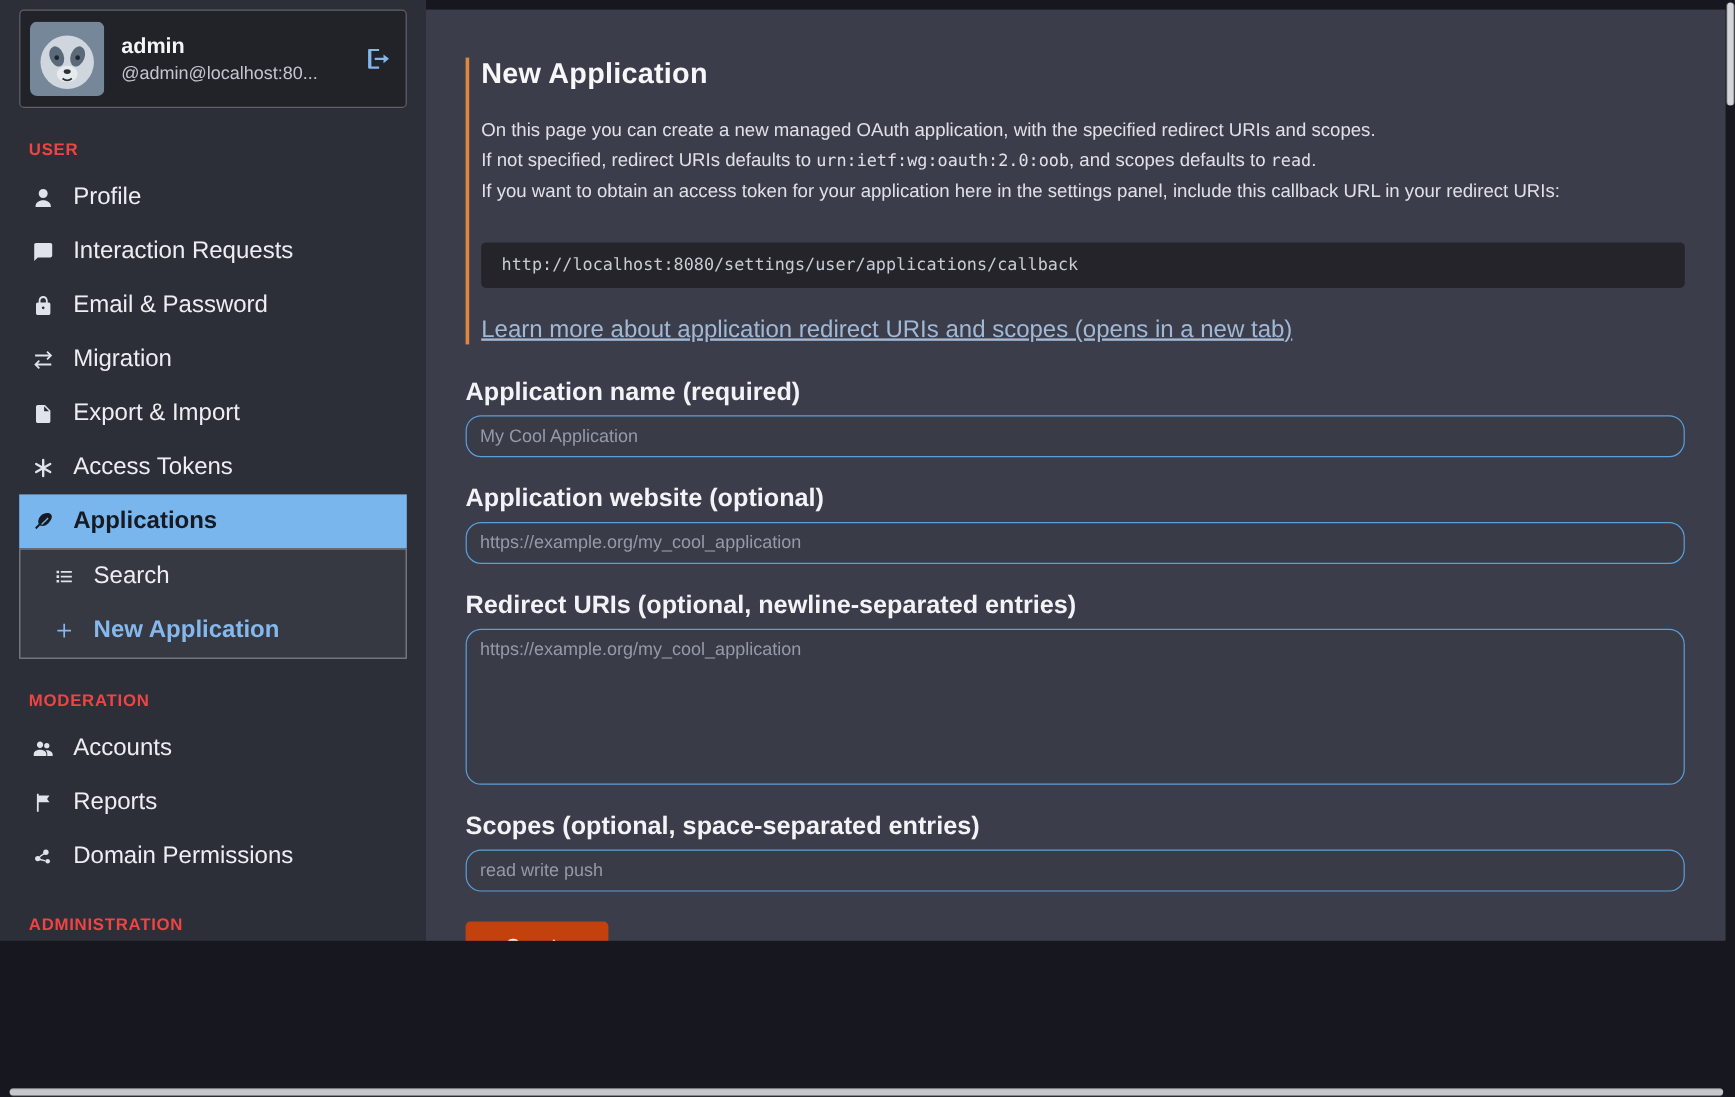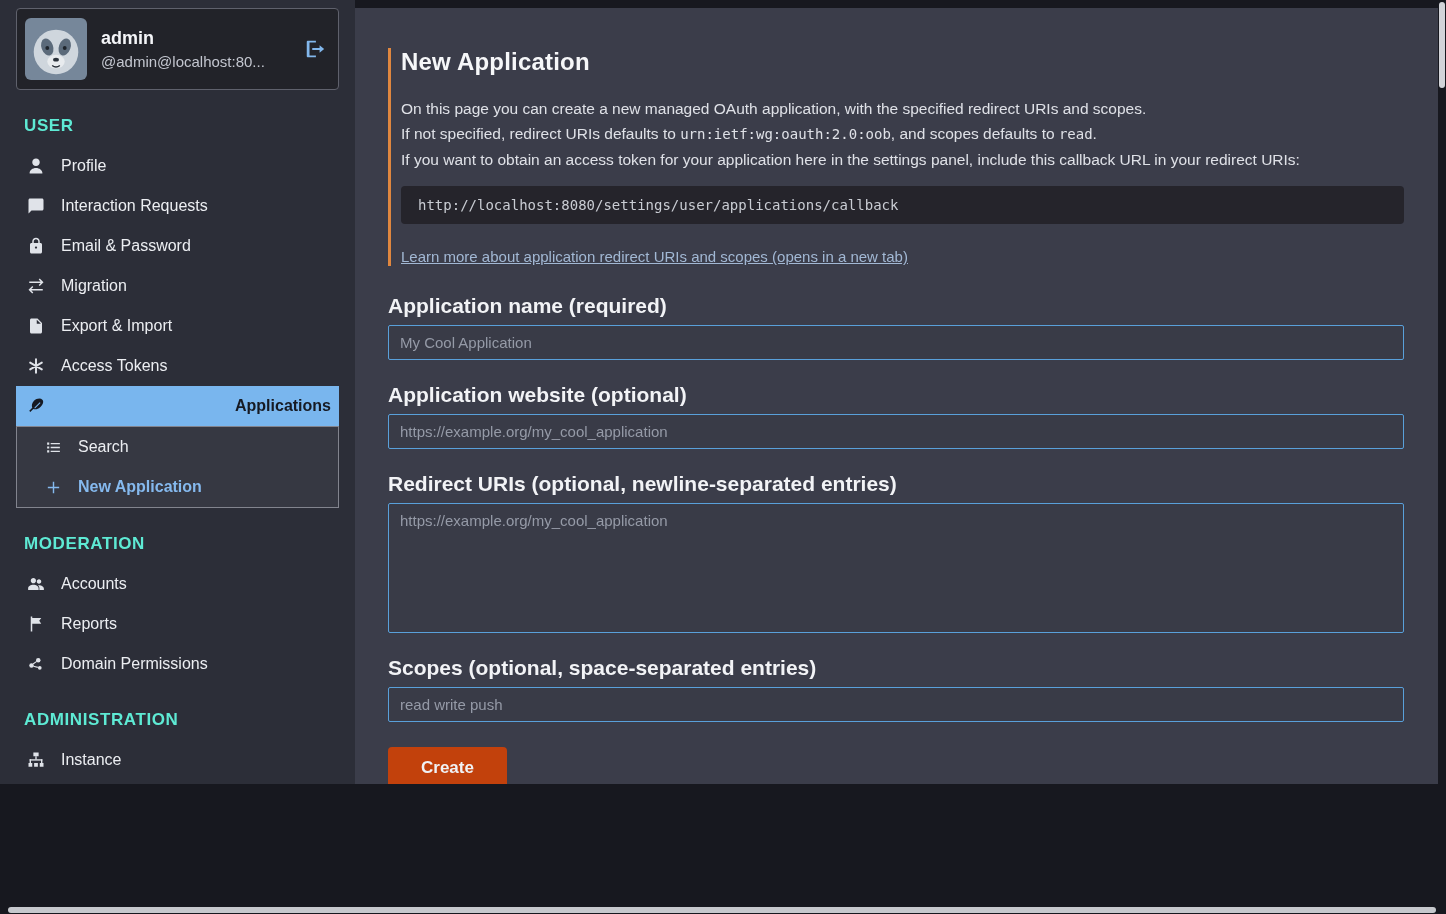--- a/index.html
+++ b/index.html
@@ -25,59 +25,59 @@
     padding:8px 12px 8px 8px; height:82px; cursor:pointer;
   }
   .avatar { width:62px; height:62px; border-radius:6px; overflow:hidden; flex:none; }
   .avatar svg { display:block; }
   .user-meta { min-width:0; }
   .user-name { font-size:18px; font-weight:bold; color:#f4f5f8; margin-bottom:4px; }
   .user-handle { font-size:15px; color:#c3c6cf; max-width:190px; white-space:nowrap; overflow:hidden; text-overflow:ellipsis; }
   .logout { margin-left:auto; color:#82b7ec; display:flex; cursor:pointer; }
 
   .section-heading {
-    color:#5eead4; font-size:17px; font-weight:bold; letter-spacing:.6px;
+    color:#ef4444; font-size:14px; font-weight:bold; letter-spacing:.6px;
     margin:26px 0 10px 8px;
   }
   .nav-item {
     display:flex; align-items:center; gap:15px;
     padding:11px 8px 11px 10px;
-    color:#eceef2; font-size:16px; text-decoration:none; cursor:pointer;
+    color:#eceef2; font-size:20px; text-decoration:none; cursor:pointer;
   }
   .nav-item .icon { width:20px; display:flex; justify-content:center; color:#e0e3e9; flex:none; }
-  .nav-item.active { background:#79b6ee; color:#161a23; font-weight:bold;justify-content:space-between; }
+  .nav-item.active { background:#79b6ee; color:#161a23; font-weight:bold; }
   .nav-item.active .icon { color:#161a23; }
   .submenu { border:1px solid #82848e; background:#363842; }
   .nav-item.sub { padding-left:26px; }
   .nav-item.sub-active { color:#85b9ee; font-weight:bold; }
   .nav-item.sub-active .icon { color:#85b9ee; }
 
   
   .main-outer { flex:1; background:#17181f; padding:8px 8px 0 0; }
   .main {
     background:#3b3d4a; width:100%; height:100%;
     padding:40px 34px 0 33px; overflow:hidden;
   }
   .intro { border-left:3px solid #e0873f; padding-left:10px; margin-bottom:28px; }
   h1 { font-size:24px; margin:0 0 20px; color:#f6f7f9; letter-spacing:.2px; }
   .para { font-size:15.5px; line-height:25px; color:#dfe1e7; }
   .para code { font-family:"DejaVu Sans Mono", monospace; font-size:14px; color:#dfe1e7; }
   .code-block {
-    margin-top:14px; background:#25242b; border-radius:4px;
+    margin-top:30px; background:#25242b; border-radius:4px;
     padding:11px 17px; font-family:"DejaVu Sans Mono", monospace;
     font-size:14px; color:#c9ccd3;
   }
   .learn-link {
     display:inline-block; margin-top:24px;
-    color:#a2b8d4; text-decoration:underline; font-size:15px; cursor:pointer;
+    color:#a2b8d4; text-decoration:underline; font-size:20px; cursor:pointer;
   }
   .field { margin-bottom:23px; }
   .field label { display:block; font-weight:bold; font-size:21px; margin-bottom:7px; color:#f2f3f6; }
   .text-input, .text-area {
-    width:100%; background:#393b47; border:1px solid #59a0da; border-radius:2px;
+    width:100%; background:#393b47; border:1px solid #59a0da; border-radius:13px;
     padding:8px 11px; font-size:15px; color:#e8eaee;
     font-family:"Liberation Sans", sans-serif; outline:none; display:block;
   }
   .text-area { height:130px; resize:none; }
   ::placeholder { color:#959aa7; opacity:1; }
   .create-btn {
     background:#c2410c; color:#f0f2f5; font-weight:bold; font-size:17px;
     border:none; border-radius:4px; padding:11px 33px; margin-top:2px;
     cursor:pointer; font-family:"Liberation Sans", sans-serif;
   }

